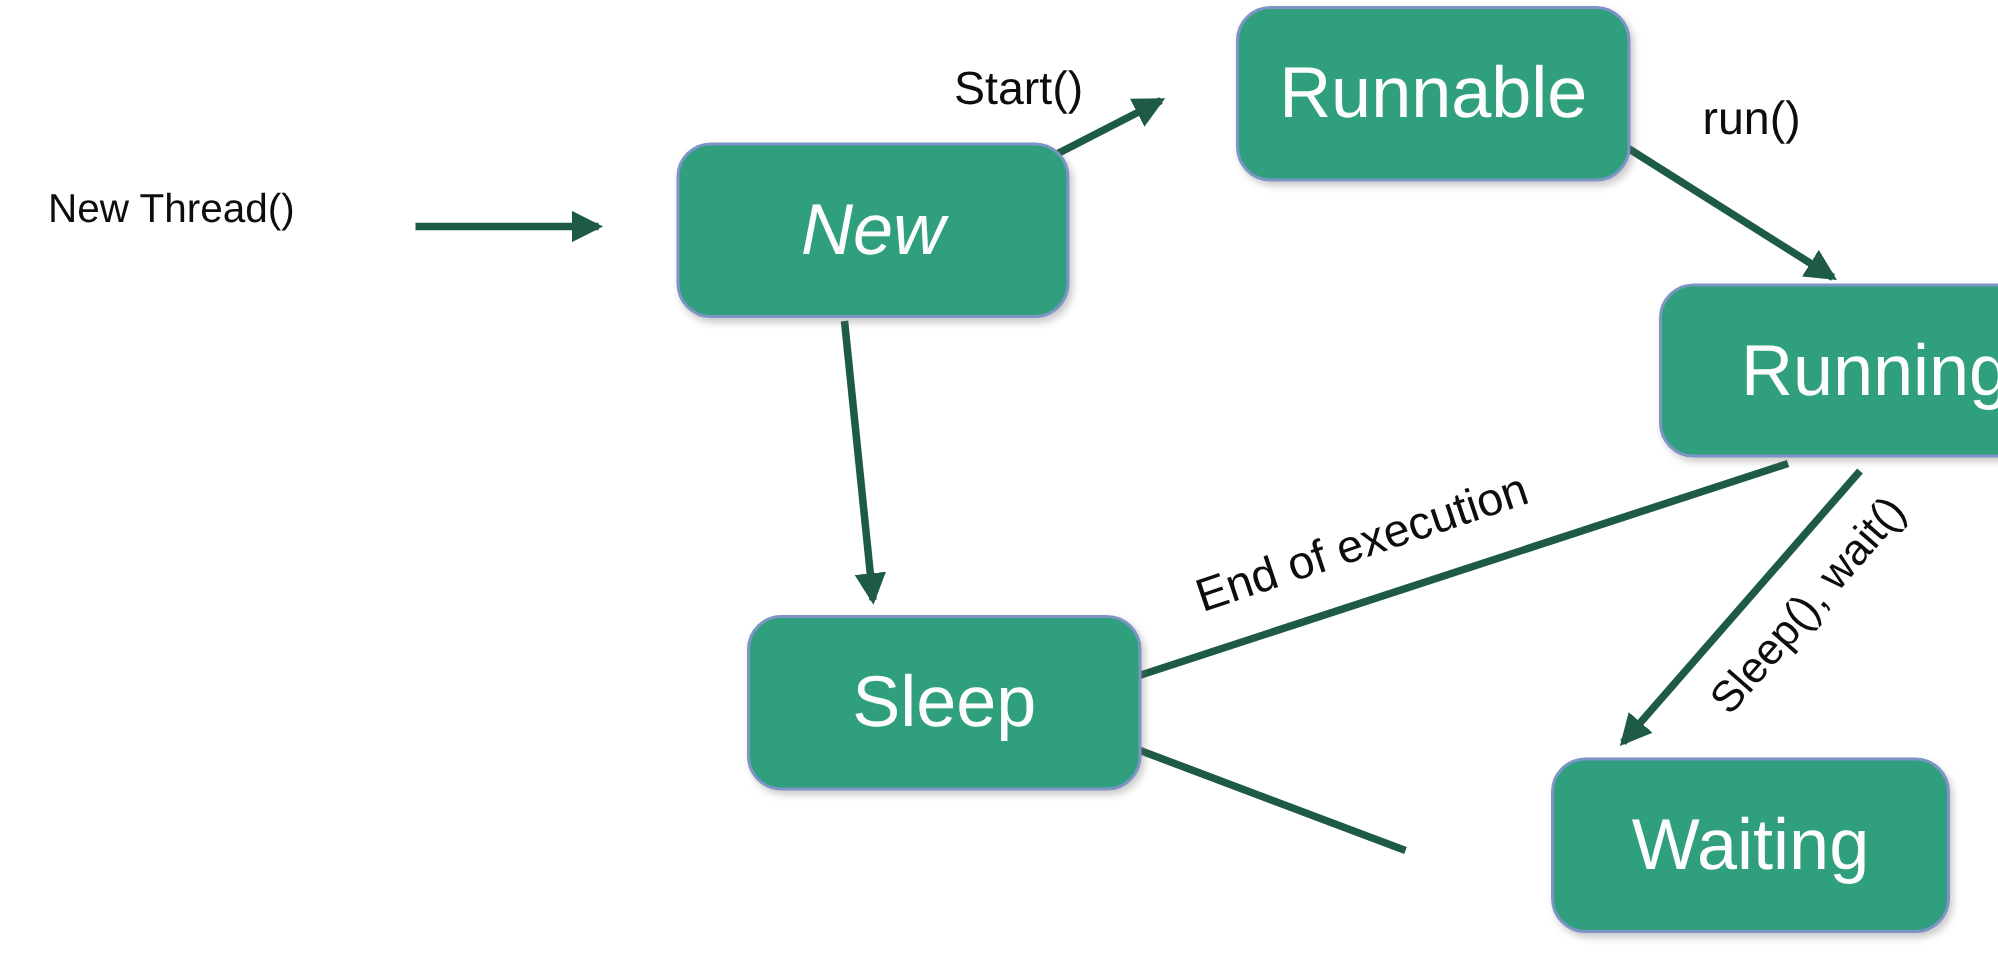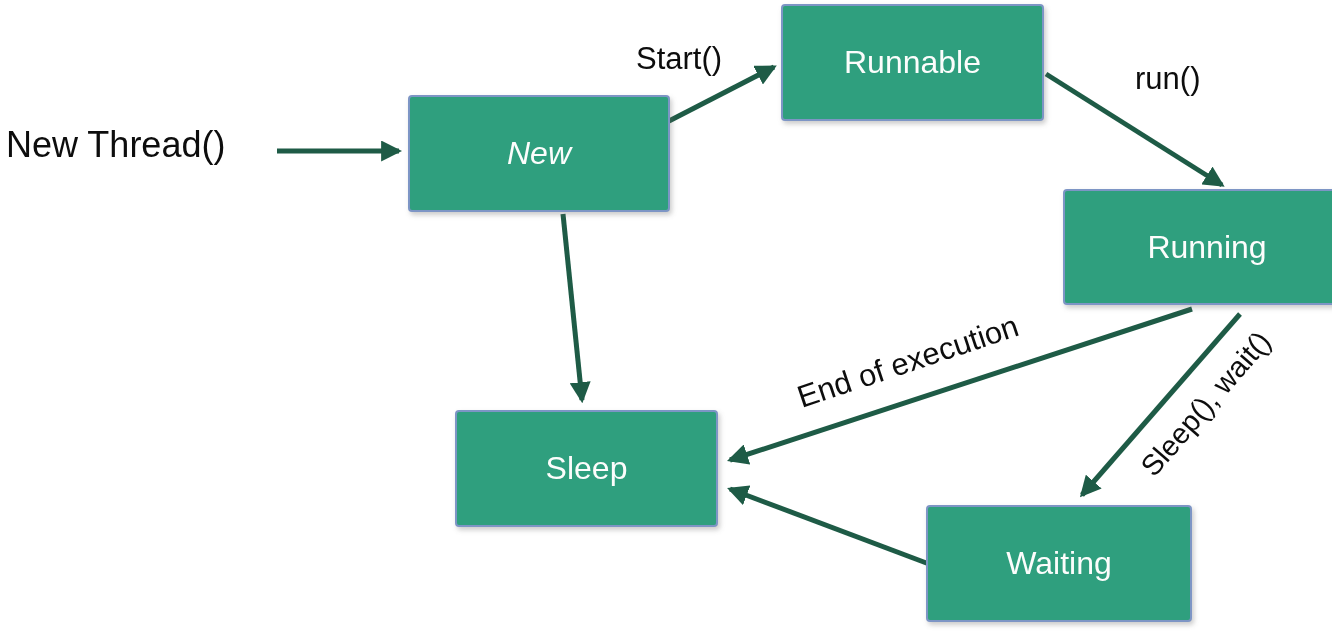--- a/index.html
+++ b/index.html
@@ -17,39 +17,40 @@
     background:var(--bg);
     overflow:hidden;
     font-family:"Liberation Sans", sans-serif;
   }
   .arrows{position:absolute;left:0;top:0;width:1332px;height:635px;}
   .arrows line{stroke:var(--arrow);stroke-width:5;}
   .node{
     position:absolute;
     background:var(--node-fill);
     border:2px solid var(--node-border);
-    border-radius:4px;
+    border-radius:23px;
     box-sizing:border-box;
     display:flex;align-items:center;justify-content:center;
     color:var(--node-text);
-    font-size:32px;
+    font-size:48px;
     box-shadow:2px 3px 5px rgba(110,110,110,0.35);
+    margin-left:43px;
   }
   .node-new{left:408px;top:95px;width:262px;height:117px;font-style:italic;}
   .node-runnable{left:781px;top:4px;width:263px;height:117px;}
   .node-running{left:1063px;top:189px;width:288px;height:116px;}
   .node-dead{left:455px;top:410px;width:263px;height:117px;}
-  .node-waiting{left:926px;top:505px;width:266px;height:117px;}
+  .node-waiting{left:991px;top:505px;width:266px;height:117px;}
   .lbl{
     position:absolute;
     color:var(--label);
     font-size:31px;
     white-space:nowrap;
   }
-  .lbl-entry{left:6px;top:124px;font-size:36px;}
+  .lbl-entry{left:32px;top:124px;font-size:27px;}
   .lbl-start{left:636px;top:41px;text-align:center;}
   .lbl-run{left:1135px;top:61px;}
   .lbl-rot{transform-origin:center center;}
   .lbl-endexec{left:908px;top:362px;transform:translate(-50%,-50%) rotate(-18.5deg);font-size:31px;}
   .lbl-sleep{left:1206px;top:404px;transform:translate(-50%,-50%) rotate(-49deg);font-size:29px;}
 </style>
 </head>
 <body>
 
 <div class="stage">

